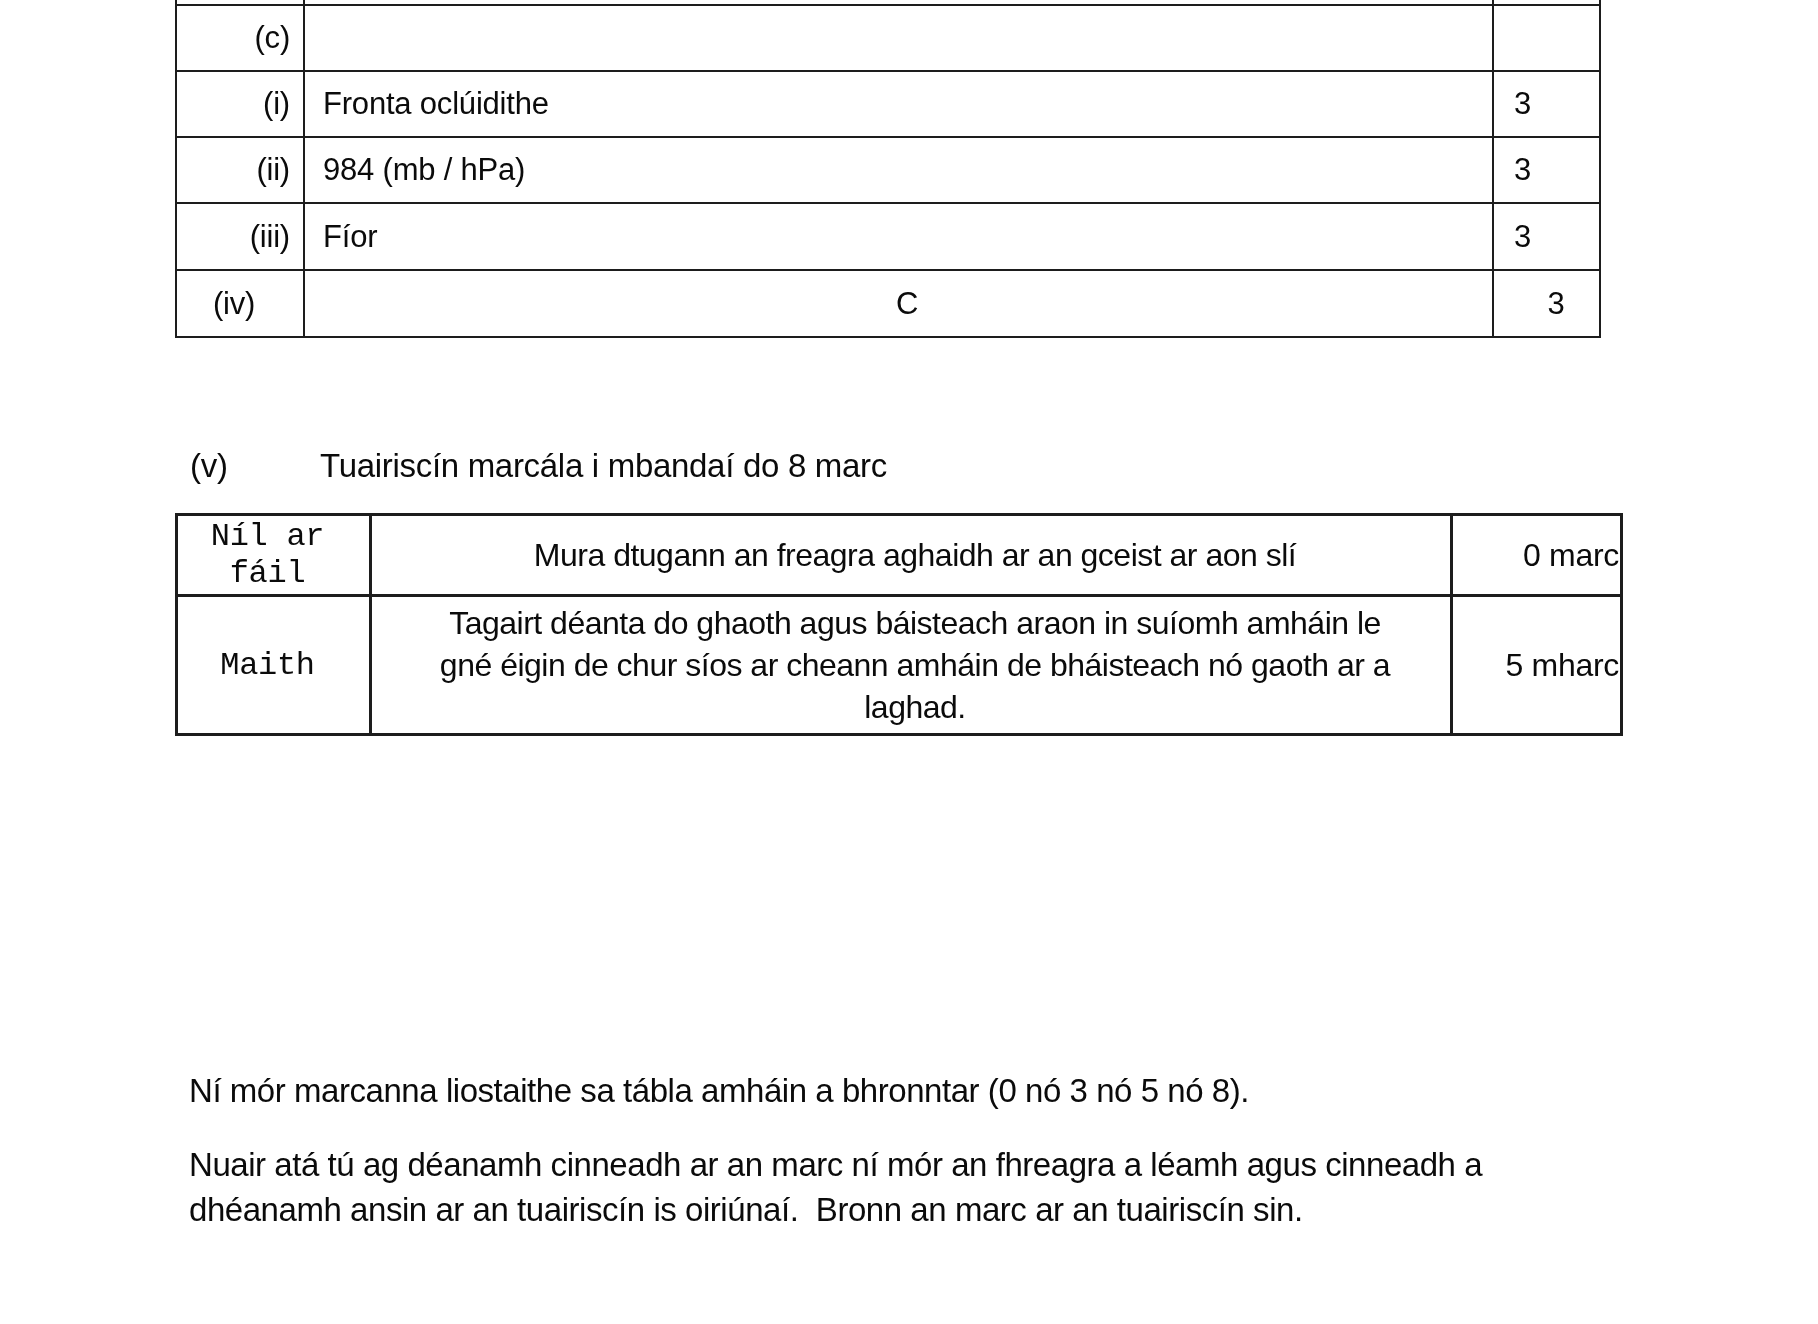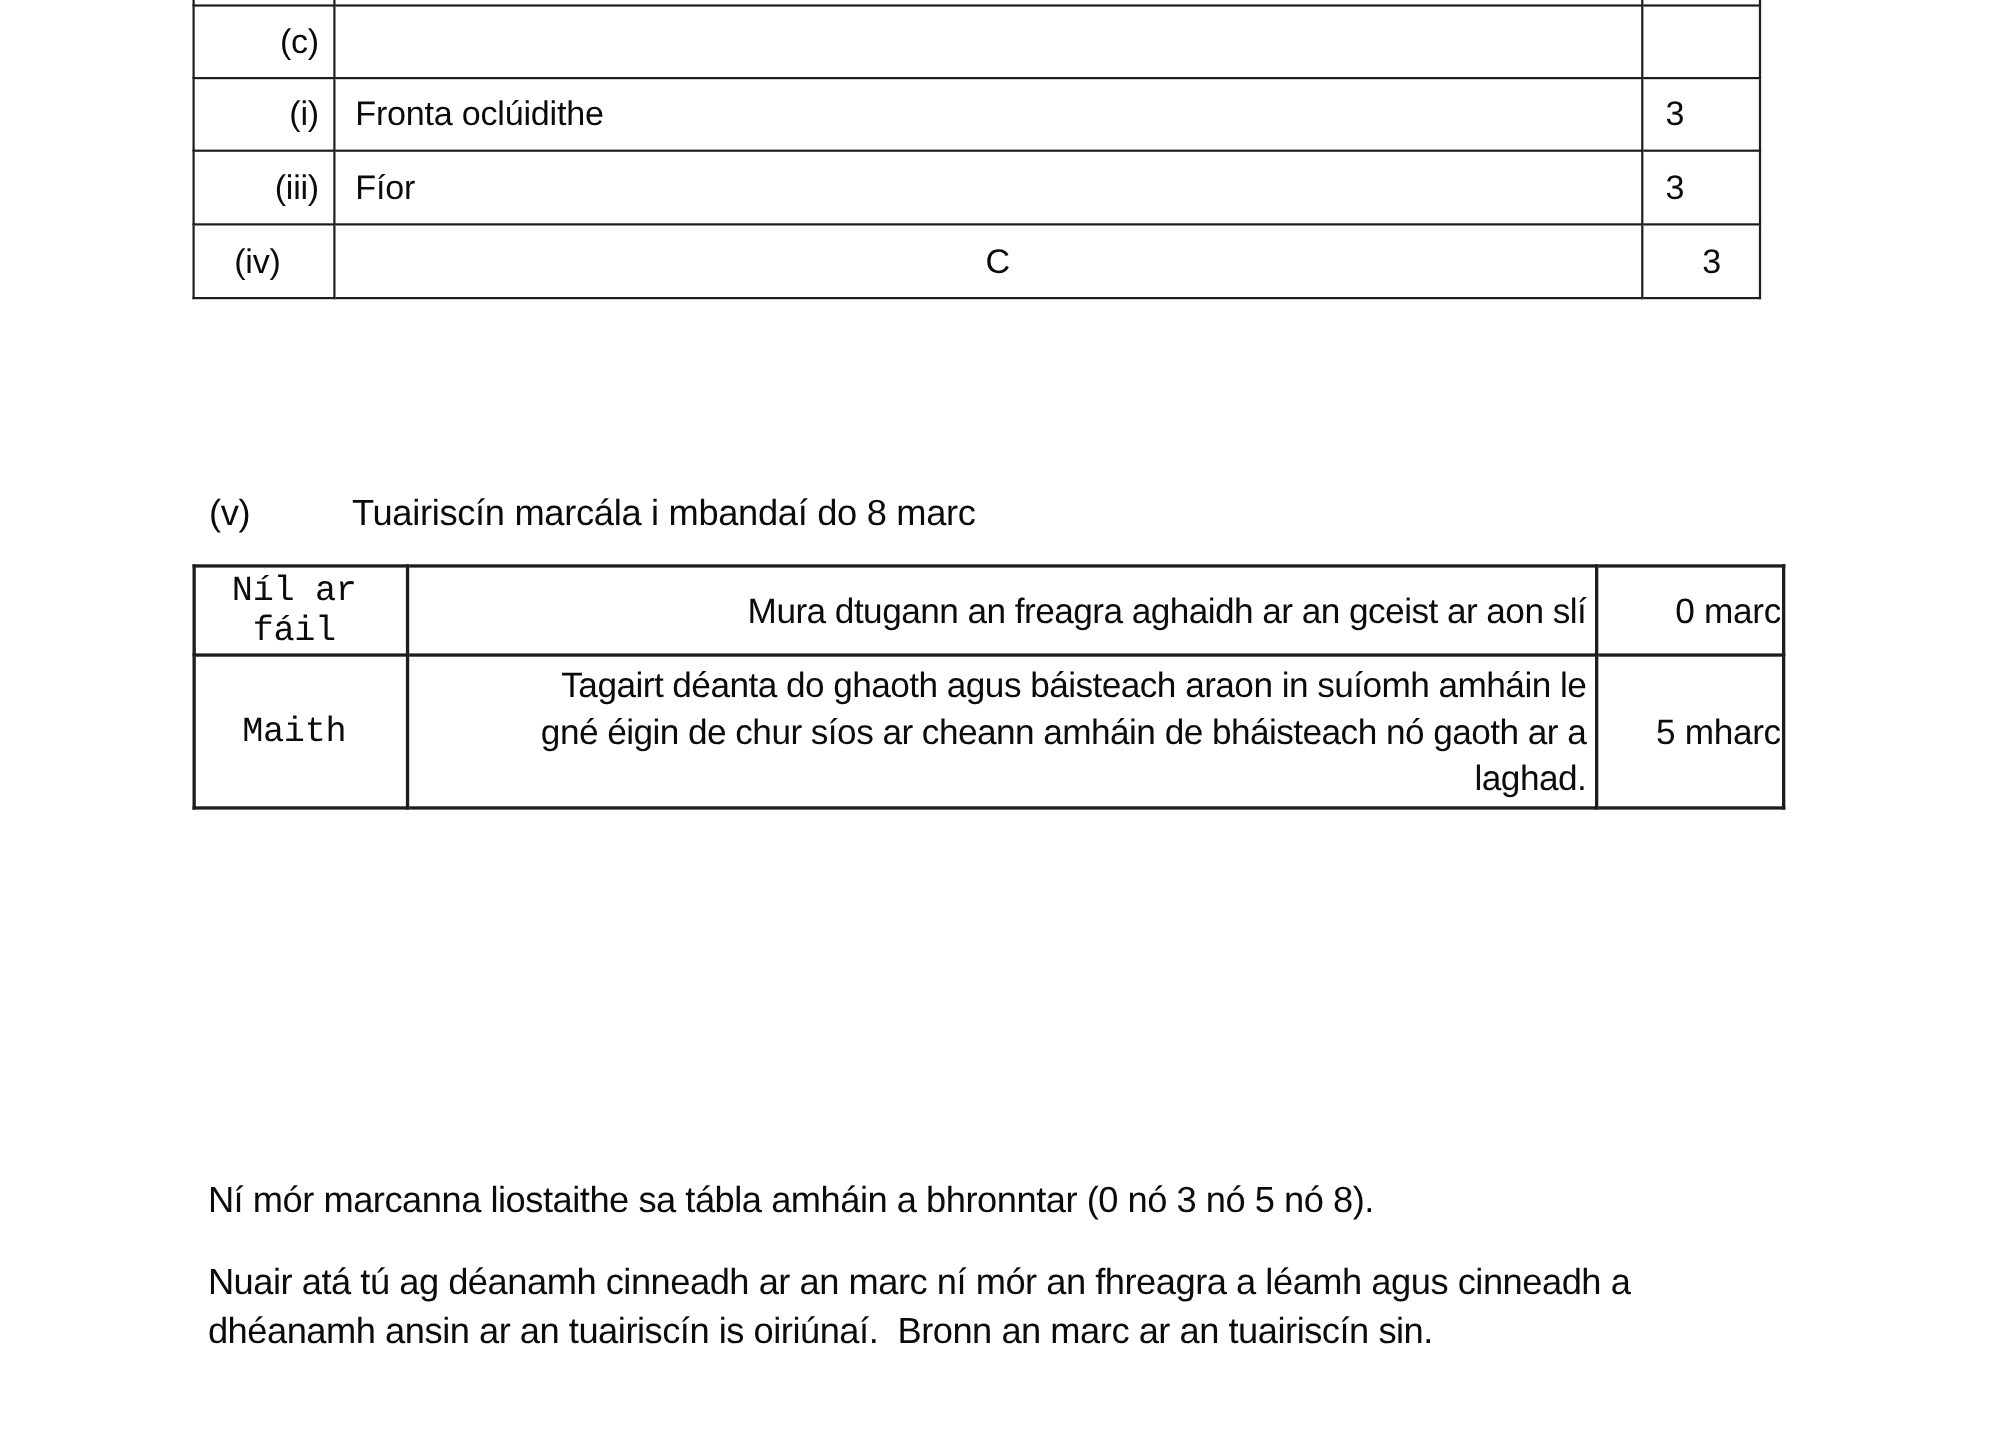--- a/index.html
+++ b/index.html
@@ -73,21 +73,21 @@
   .t2 td { border-width: 3px; }
   .t2 .col-band  { width: 194px; }
   .t2 .col-desc  { width: 1081px; }
   .t2 .col-marks { width: 170px; }
   .t2 .band-cell {
     text-align: center;
     padding-right: 13px;
     font-family: Liberation Mono, monospace;
   }
   .t2 .desc-cell {
-    text-align: right;
+    text-align: center;
     padding-left: 16px;
     padding-right: 8px;
     line-height: 42px;
     letter-spacing: -0.5px;
     white-space: pre-wrap;
   }
   .t2 .marks-cell { text-align: right; padding-left: 16px; }
   .t2 .row-0 td { height: 76px; }
   .t2 .row-1 td { height: 110px; }
   .t2 .row-2 td { height: 134px; }
@@ -128,20 +128,25 @@
     <tr class="row-c">
       <td class="label-cell">(c)</td>
       <td class="answer-cell"></td>
       <td class="mark-cell"></td>
     </tr>
     <tr class="row-i">
       <td class="label-cell">(i)</td>
       <td class="answer-cell">Fronta oclúidithe</td>
       <td class="mark-cell">3</td>
     </tr>
+    <tr class="row-ii">
+      <td class="label-cell">(ii)</td>
+      <td class="answer-cell">984 (mb / hPa)</td>
+      <td class="mark-cell">3</td>
+    </tr>
     <tr class="row-iii">
       <td class="label-cell">(iii)</td>
       <td class="answer-cell">Fíor</td>
       <td class="mark-cell">3</td>
     </tr>
     <tr class="row-iv">
       <td class="label-cell">(iv)</td>
       <td class="answer-cell">C</td>
       <td class="mark-cell">3</td>
     </tr>

